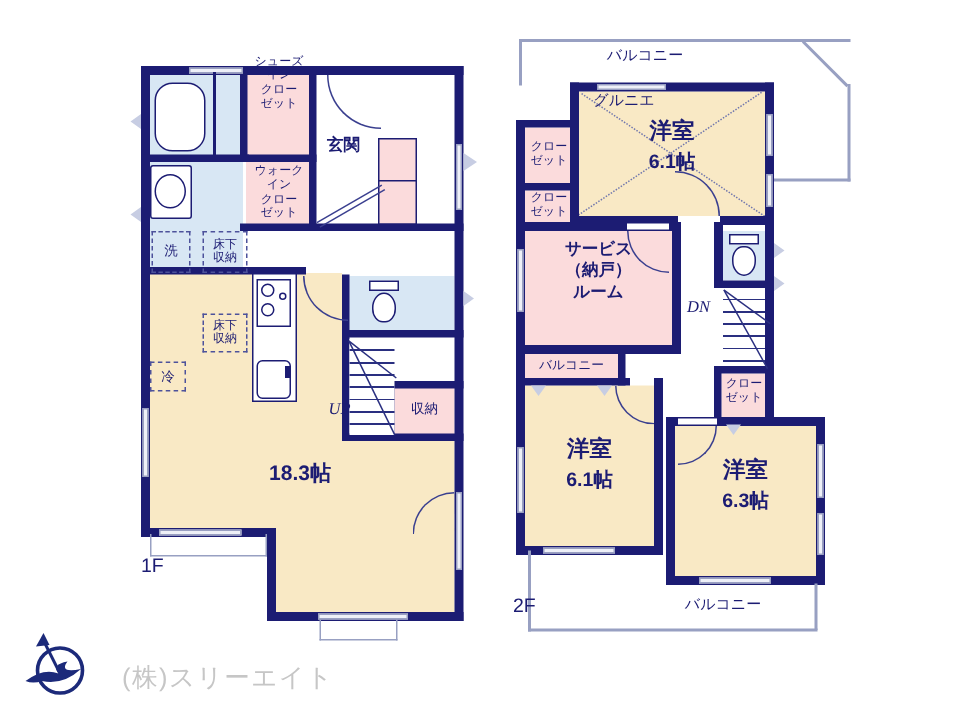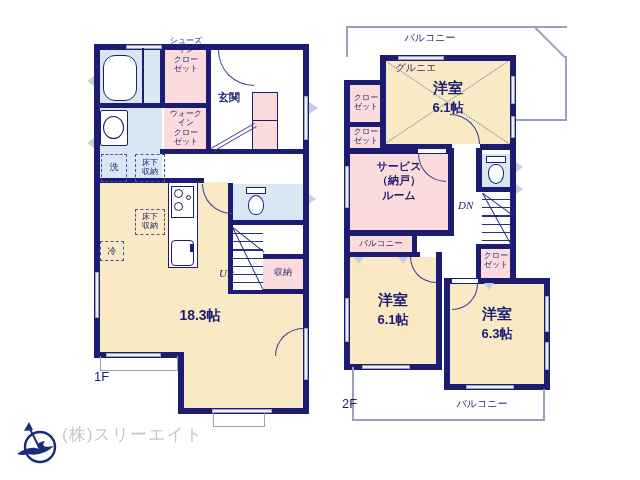--- a/index.html
+++ b/index.html
@@ -236,15 +236,15 @@
   <div class="lbl b" style="left:467px;top:326px;width:60px;font-size:13px">6.3帖</div>
   <div class="lbl" style="left:342px;top:396px;width:26px;font-size:13px;text-align:left">2F</div>
   <div class="lbl" style="left:448px;top:398px;width:68px;font-size:10px">バルコニー</div>
 
   <svg width="48" height="48" viewBox="0 0 48 48" style="position:absolute;left:14px;top:420px">
     <circle cx="26" cy="27" r="15" fill="none" stroke="#1c2a7a" stroke-width="2.4"></circle>
     <line x1="27" y1="31" x2="15" y2="7" stroke="#1c2a7a" stroke-width="2"></line>
     <polygon points="10,11 15,2 19,10" fill="#1c2a7a"></polygon>
     <path d="M3,34 Q15,25 25,29 Q20,23 31,21 Q25,29 40,26 Q28,37 14,34 Q8,36 3,34 Z" fill="#1c2a7a"></path>
   </svg>
-  <div class="lbl" style="left:62px;top:425px;width:180px;font-size:17px;color:#c6c6c6;text-align:left;letter-spacing:1px">(株)スリーエイト</div>
+  <div class="lbl" style="left:62px;top:442px;width:180px;font-size:17px;color:#c6c6c6;text-align:center;letter-spacing:1px">(株)スリーエイト</div>
 
 </div>
 
 </body></html>

